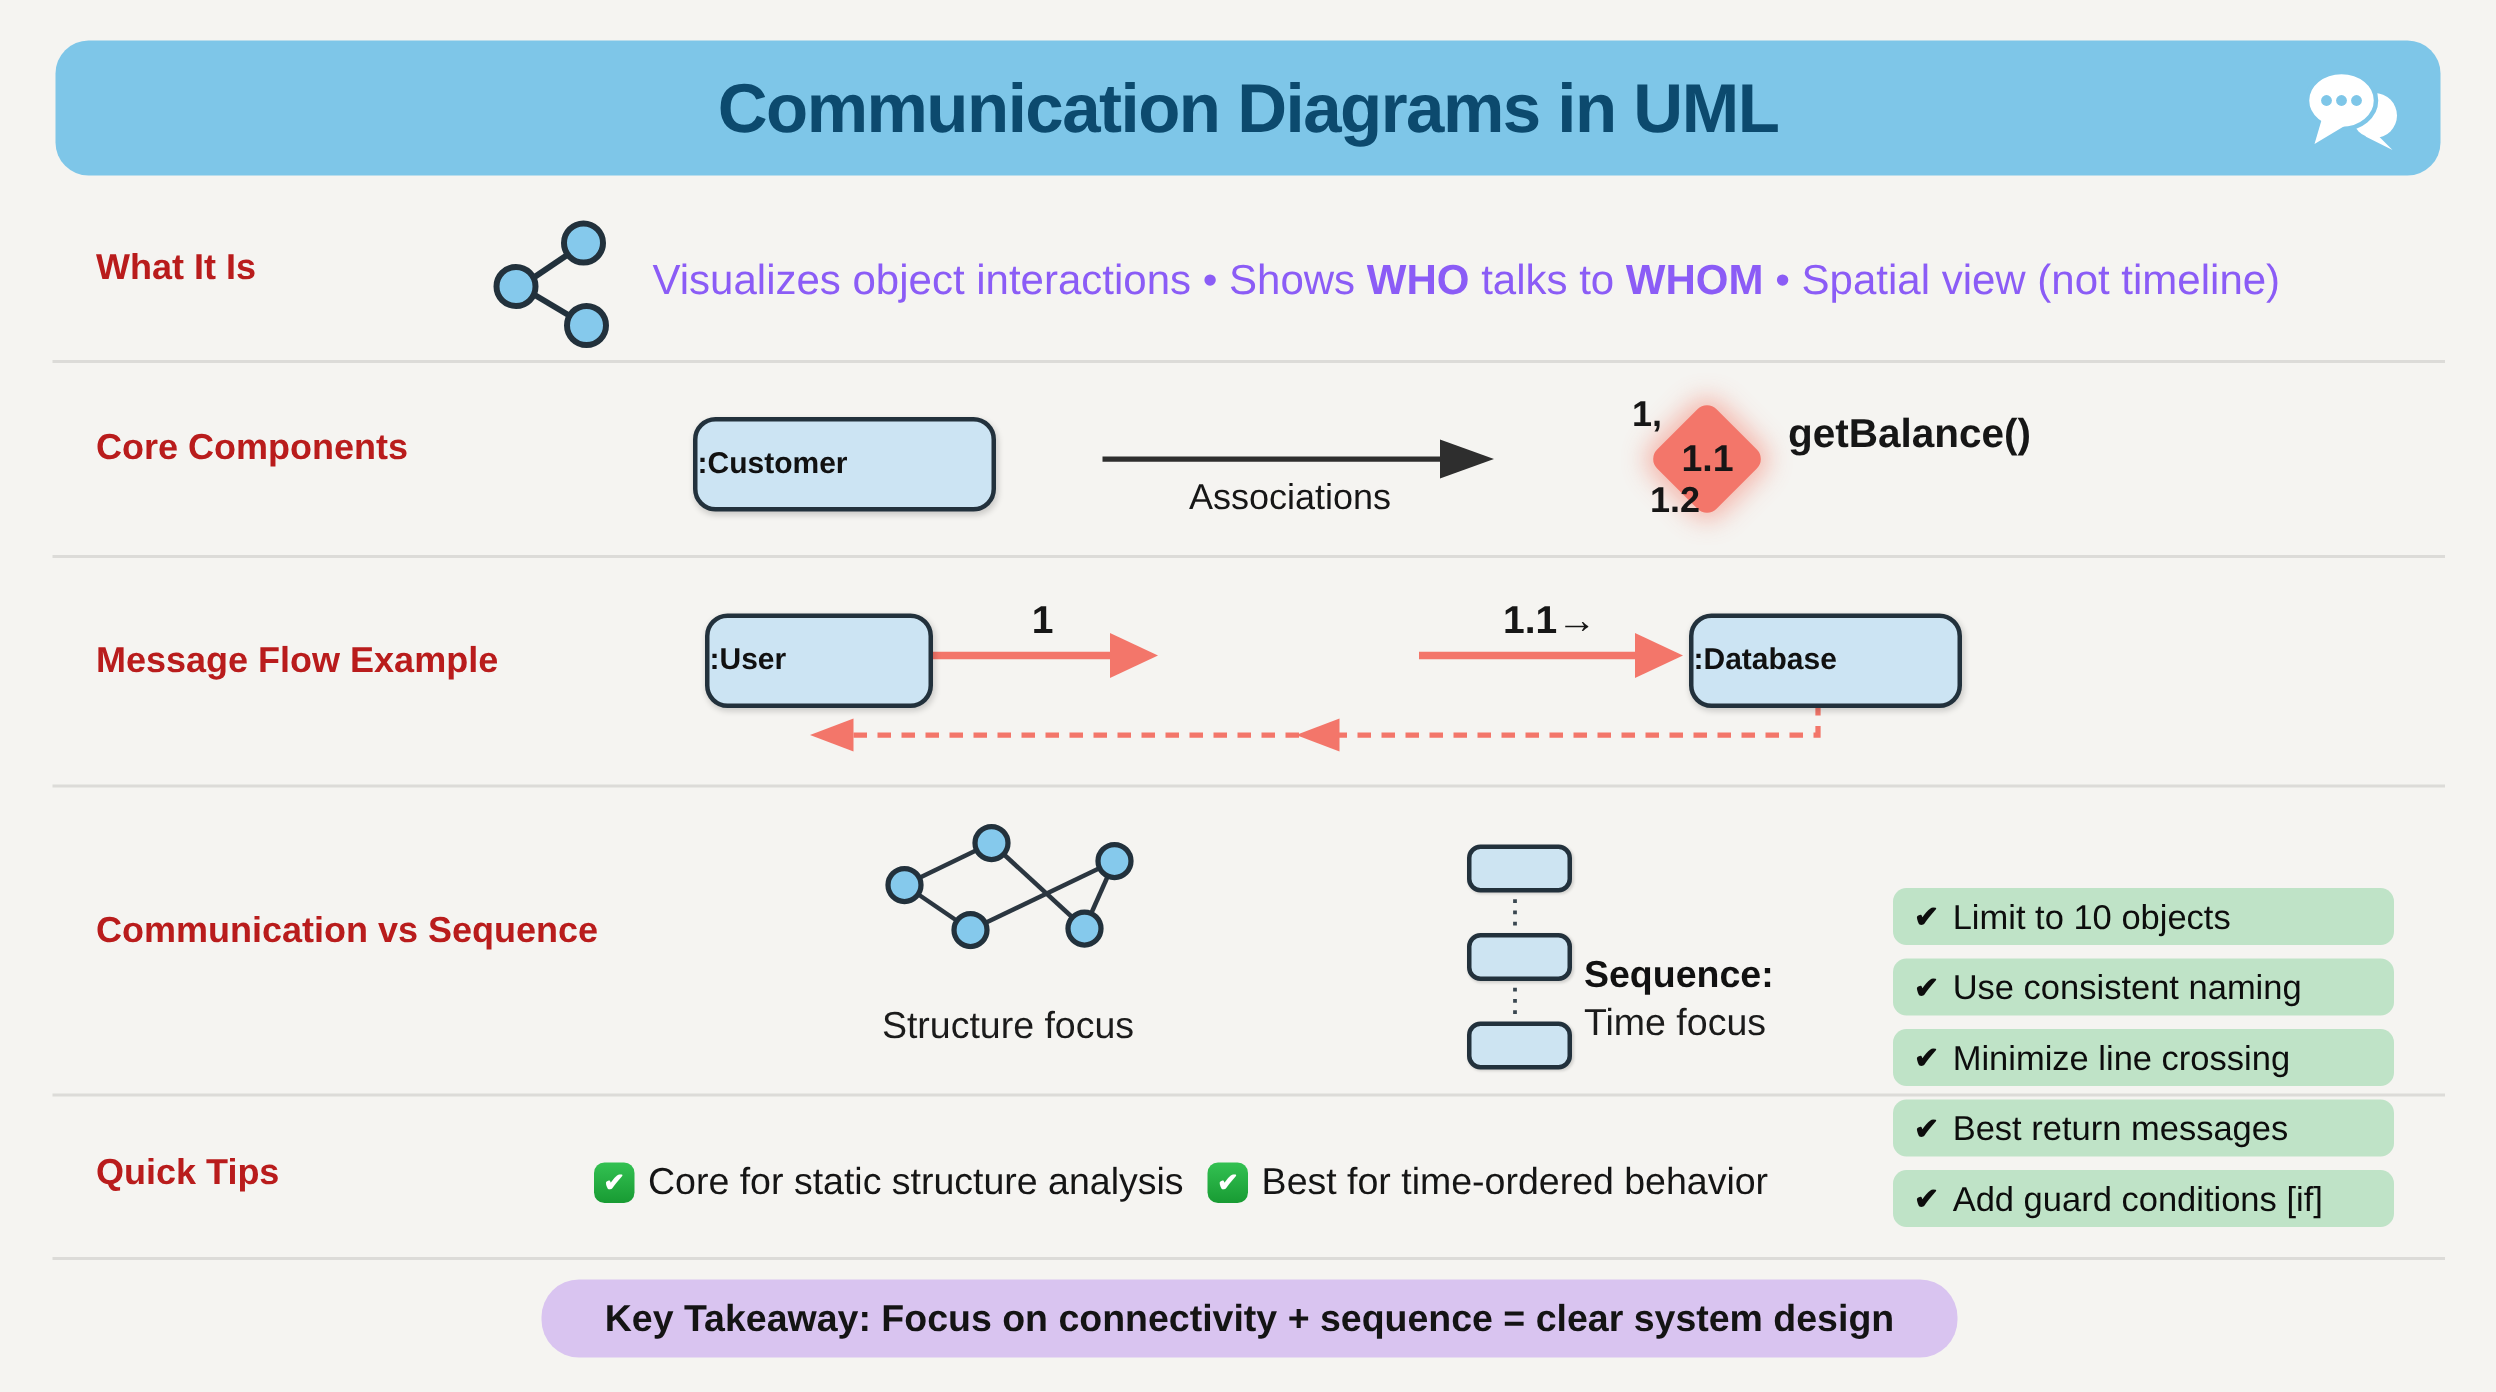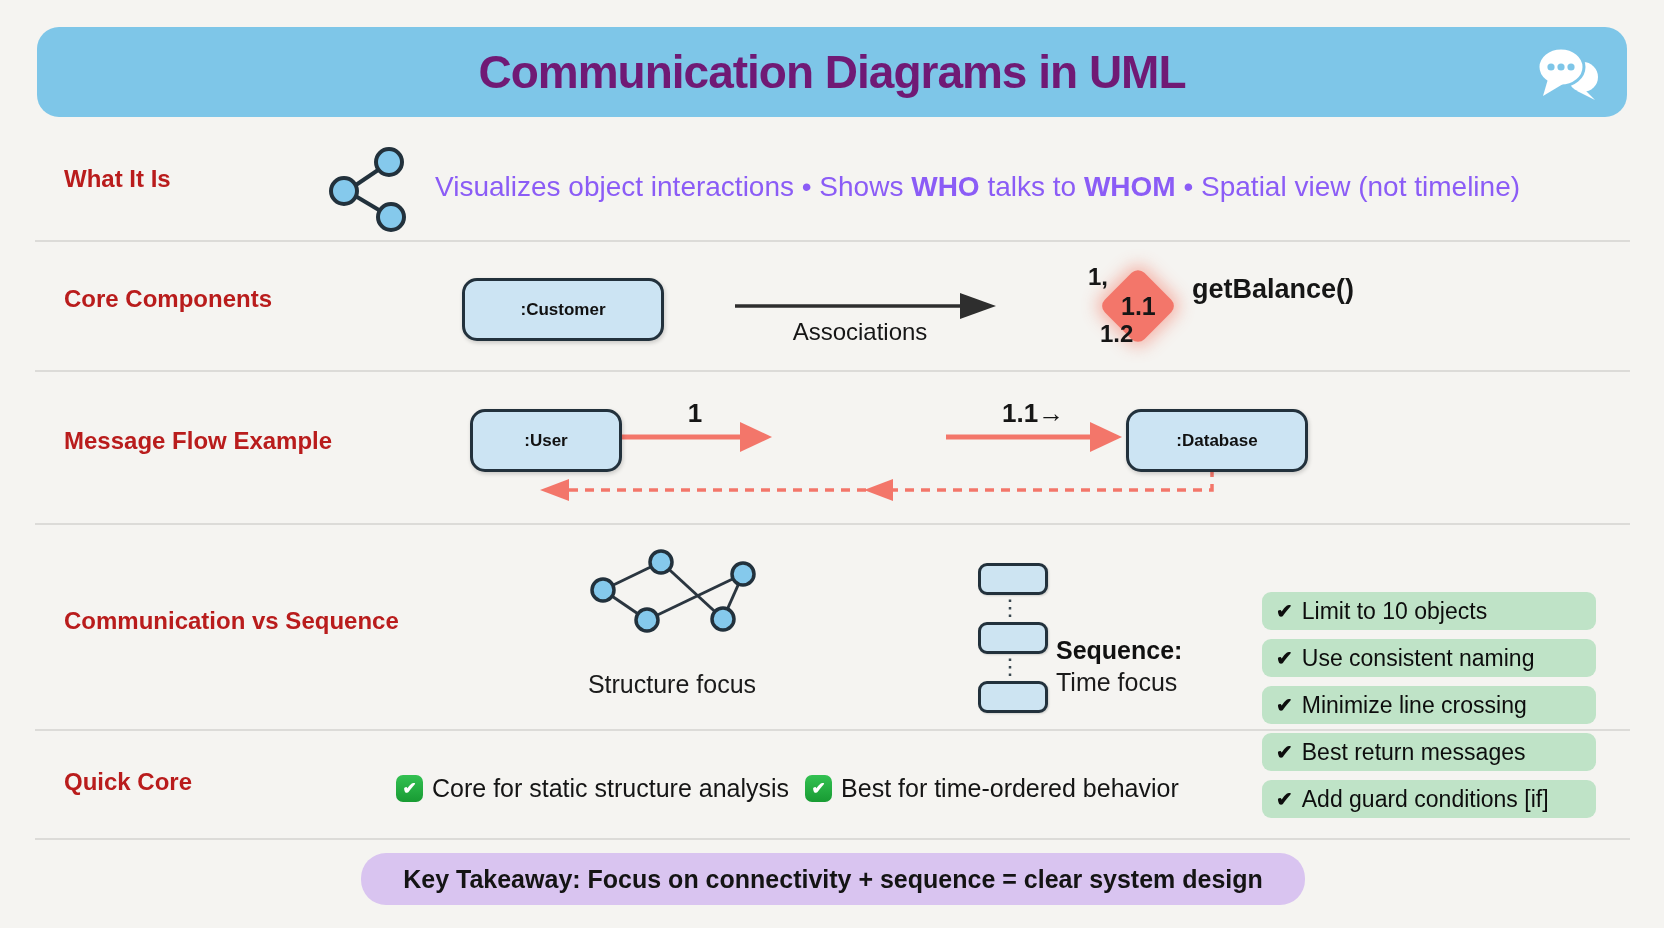--- a/index.html
+++ b/index.html
@@ -15,41 +15,41 @@
   }
   .connectors{position:absolute;left:0;top:0;z-index:1;pointer-events:none;}
 
   
   .header{
     position:absolute;left:37px;top:27px;width:1590px;height:90px;
     background:#7ec6e8;border-radius:22px;z-index:2;
     display:flex;align-items:center;justify-content:center;
   }
   .header-title{
-    font-size:46px;font-weight:700;color:#701a75;letter-spacing:-1px;text-align:right;
+    font-size:46px;font-weight:700;color:#0c4a6e;letter-spacing:-1px;text-align:right;
   }
   .chat-icon{position:absolute;right:26px;top:19px;}
 
   
   .sep{position:absolute;left:35px;width:1595px;height:2px;background:#dcdbd8;z-index:0;}
 
   .row-label{
     position:absolute;left:64px;font-size:24px;font-weight:700;color:#b91c1c;z-index:2;white-space:nowrap;
   }
 
   .desc-line{
     position:absolute;left:435px;top:171px;font-size:28px;color:#8b5cf6;z-index:2;white-space:nowrap;
   }
   .desc-line b{font-weight:700;}
 
   .obj-box{
     position:absolute;z-index:3;
     background:#cce4f3;border:3.5px solid #22313c;border-radius:15px;
-    display:flex;align-items:center;justify-content:center;
-    font-size:17px;font-weight:700;color:#111;
+    display:flex;align-items:center;
+    font-size:20px;font-weight:700;color:#111;
     box-shadow:1px 2px 4px rgba(0,0,0,.18);
   }
   .lbl{position:absolute;z-index:2;color:#161616;white-space:nowrap;}
   .lbl.center{text-align:center;}
   .seq-num{font-size:24px;font-weight:600;}
   .msg-num{font-size:26px;font-weight:600;}
 
   .diamond{
     position:absolute;left:1110px;top:278px;width:56px;height:56px;z-index:2;
     background:#f3766a;border-radius:9px;transform:rotate(45deg);
@@ -223,21 +223,21 @@
     <div class="pill">
       <span class="check">✔</span>
       <span class="pill-text">Best return messages</span>
     </div>
     <div class="pill">
       <span class="check">✔</span>
       <span class="pill-text">Add guard conditions [if]</span>
     </div>
   </div>
 
-  <div class="row-label" style="top:768px">Quick Core</div>
+  <div class="row-label" style="top:768px">Quick Tips</div>
   <div class="tips-row">
     <div class="tip">
       <span class="emoji-check">✔</span>
       <span class="tip-text">Core for static structure analysis</span>
     </div>
     <div class="tip">
       <span class="emoji-check">✔</span>
       <span class="tip-text">Best for time-ordered behavior</span>
     </div>
   </div>

